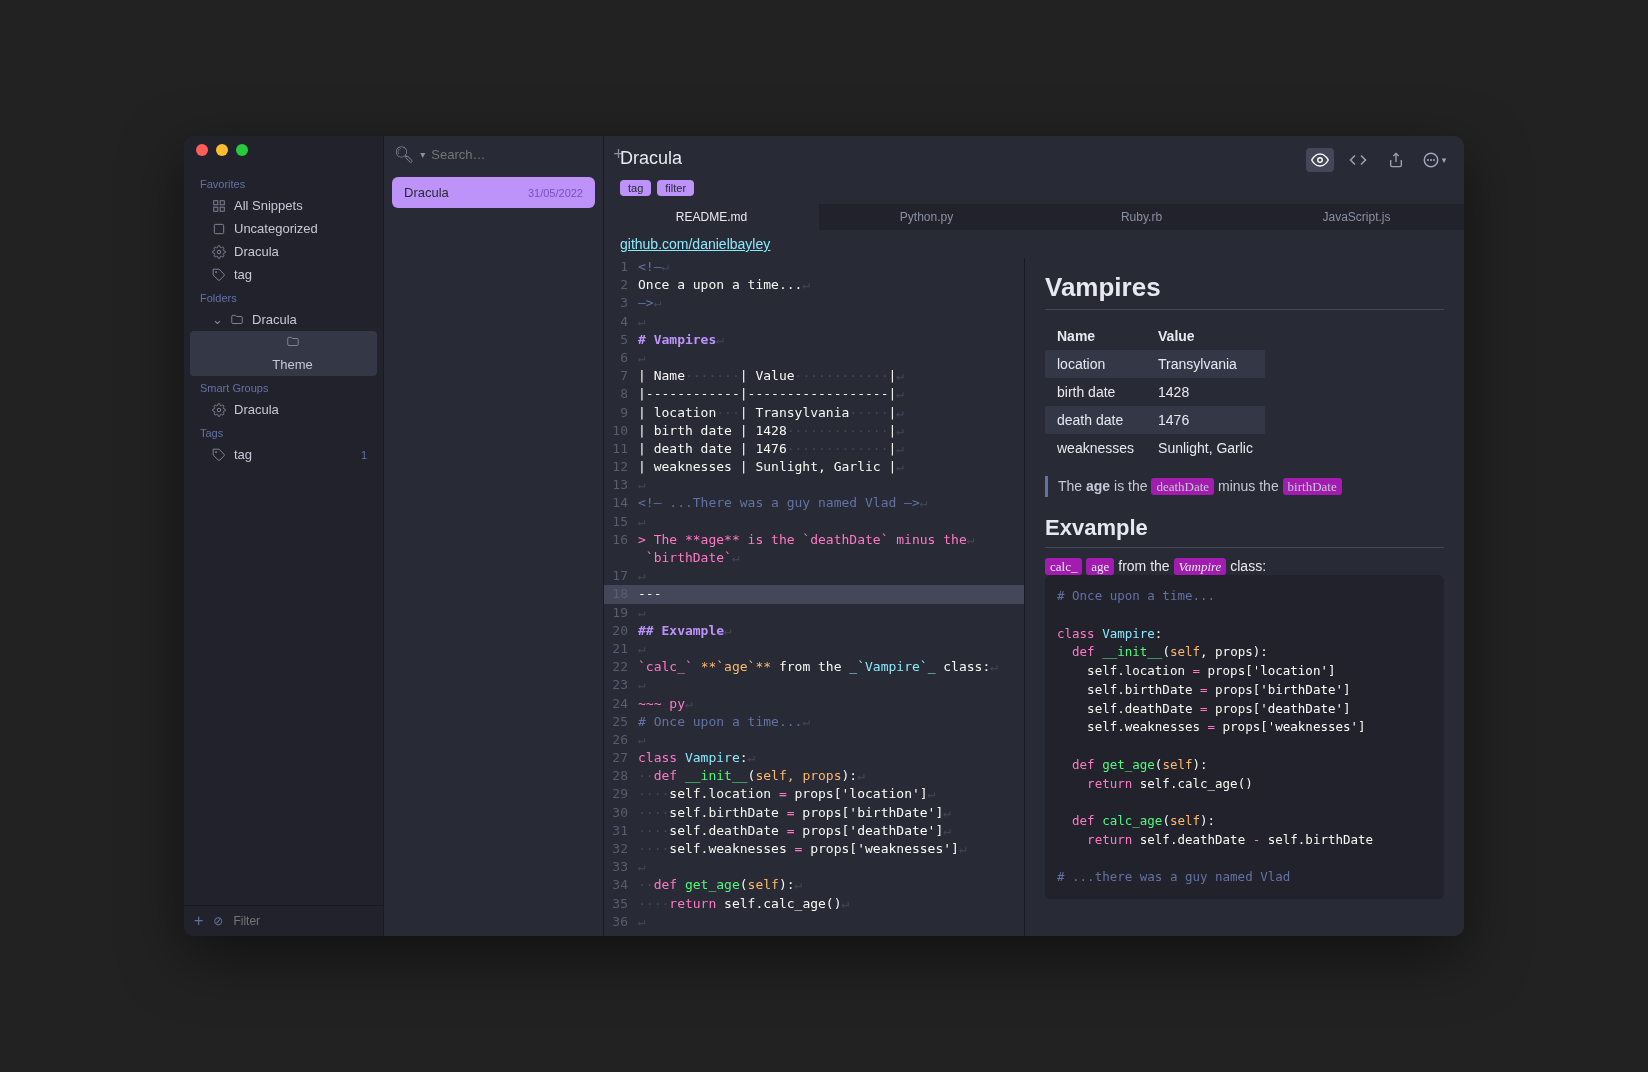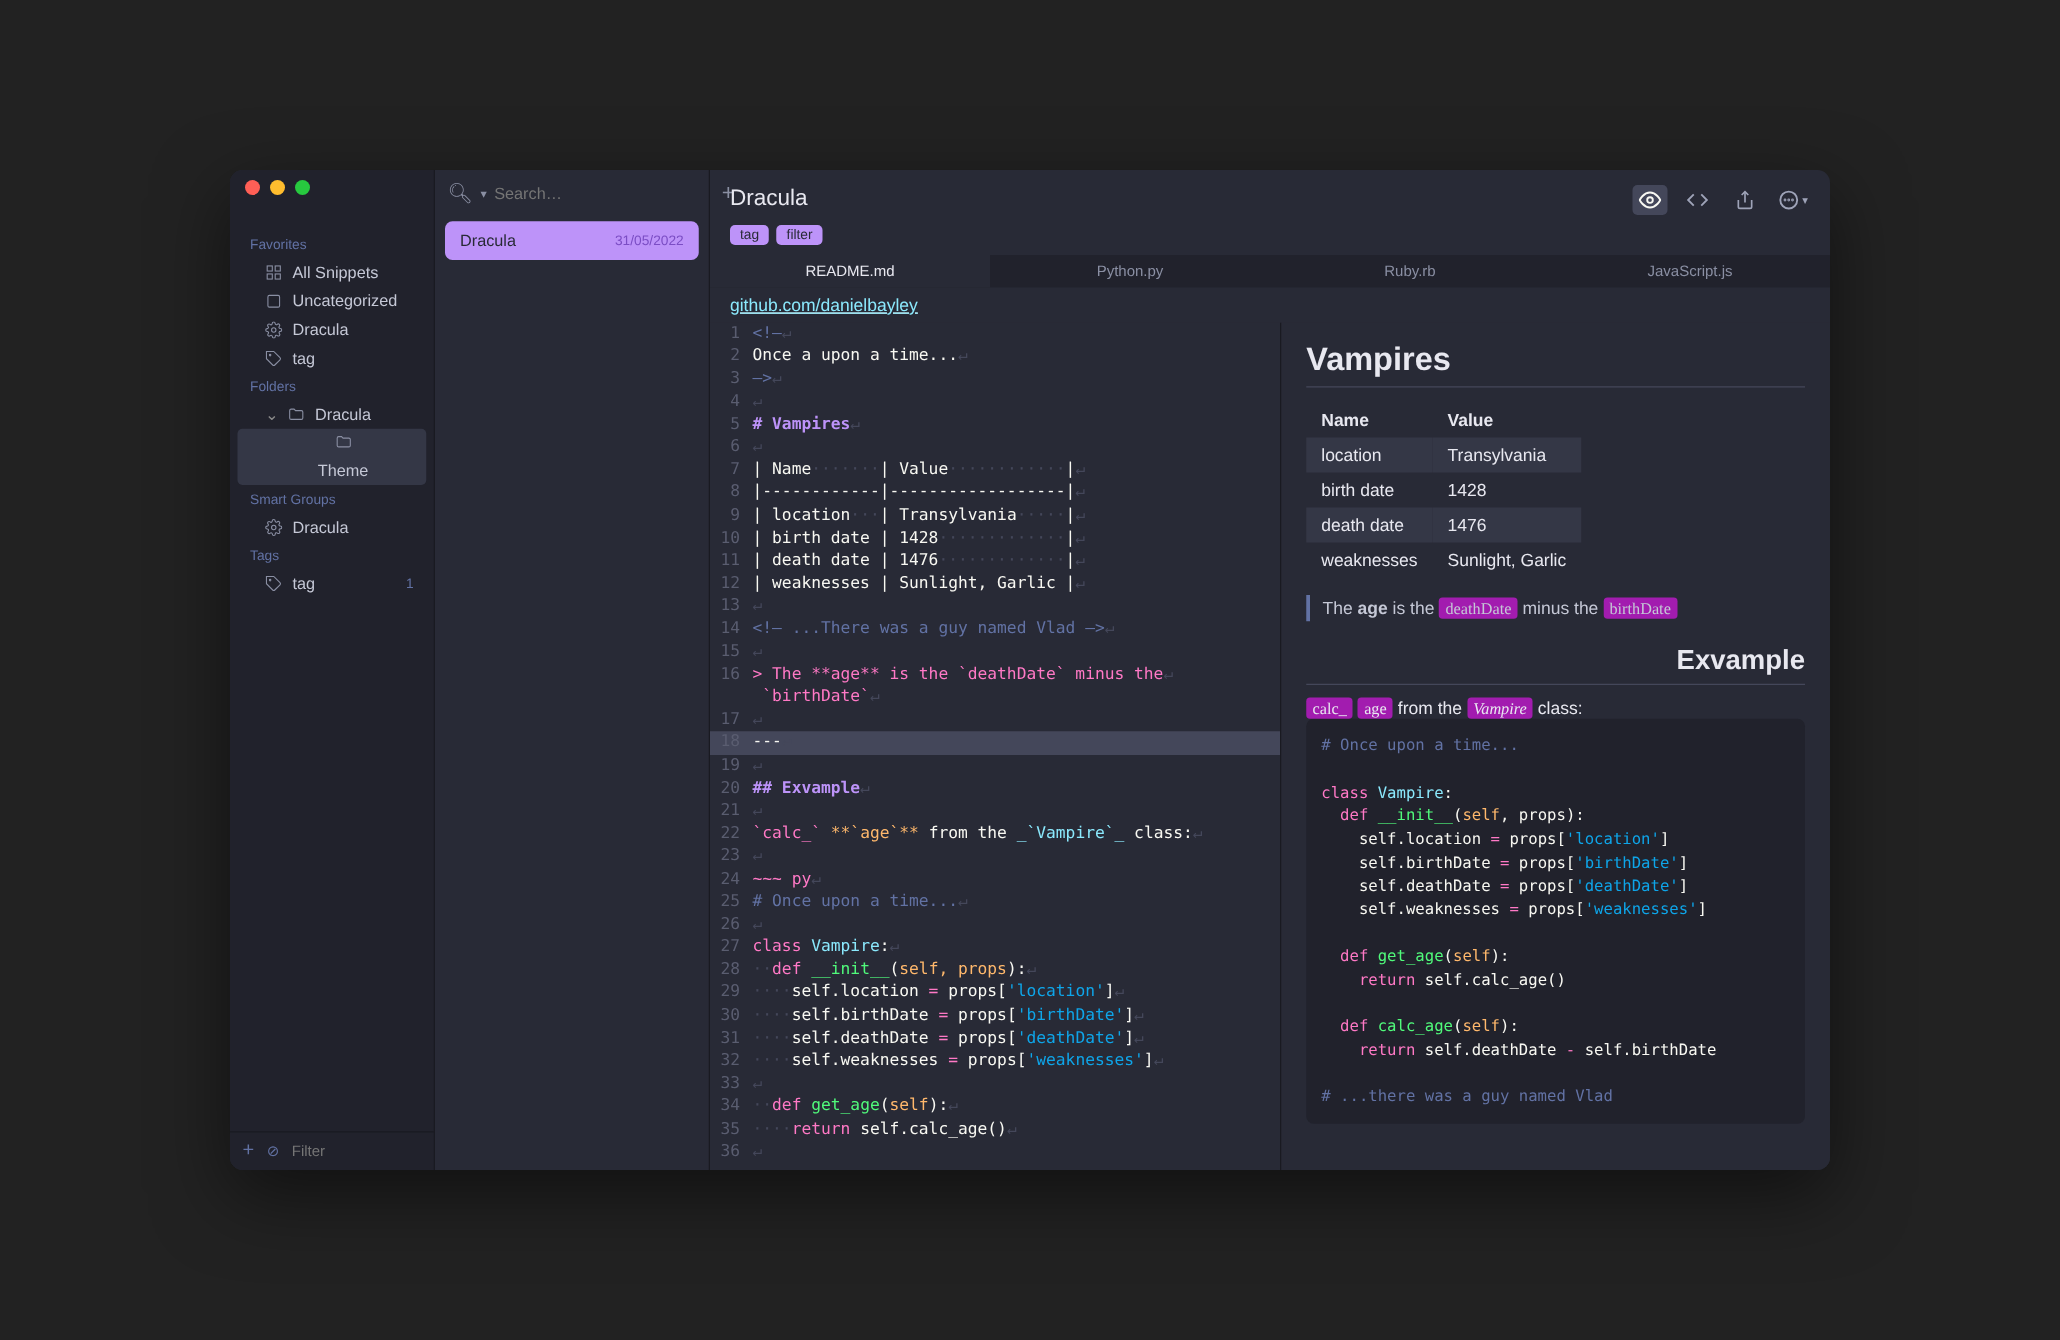--- a/index.html
+++ b/index.html
@@ -33,26 +33,26 @@
 }
 .traffic-light { width: 12px; height: 12px; border-radius: 50%; }
 .tl-close { background: #ff5f56; }
 .tl-min { background: #ffbd2e; }
 .tl-max { background: #27c93f; }
 
 .body-row { display: flex; flex: 1; overflow: hidden; }
 
 
 .sidebar {
-  width: 164px;
+  width: 200px;
   background: #21222c;
   display: flex;
   flex-direction: column;
   font-size: 13px;
-  padding-top: 48px;
+  padding-top: 36px;
   border-right: 1px solid #191a21;
 }
 .section-header {
   color: #6272a4;
   font-size: 11px;
   padding: 6px 16px 4px;
 }
 .side-item {
   display: flex;
   align-items: center;
@@ -190,37 +190,37 @@
   flex-shrink: 0;
 }
 .line.current { background: #44475a; }
 .line .content { flex: 1; }
 .tok-comment { color: #6272a4; }
 .tok-head { color: #bd93f9; font-weight: bold; }
 .tok-orange { color: #ffb86c; }
 .tok-pink { color: #ff79c6; }
 .tok-green { color: #50fa7b; }
 .tok-cyan { color: #8be9fd; }
-.tok-yellow { color: #0ea5e9; }
+.tok-yellow { color: #ffffff; }
 .tok-white { color: #f8f8f2; }
 .tok-invis { color: #44475a; }
 .eol { color: #44475a; }
 
 
 .preview {
   width: 440px;
   background: #282a36;
   border-left: 1px solid #191a21;
   padding: 14px 20px;
   overflow: auto;
   font-size: 14px;
   color: #e8e8f0;
 }
 .preview h1 { font-size: 26px; margin-bottom: 12px; border-bottom: 1px solid #44475a; padding-bottom: 6px; }
-.preview h2 { font-size: 22px; margin: 18px 0 10px; border-bottom: 1px solid #44475a; padding-bottom: 6px; text-align: right; }
+.preview h2 { font-size: 22px; margin: 18px 0 10px; border-bottom: 1px solid #44475a; padding-bottom: 6px; }
 .preview table { border-collapse: collapse; margin-bottom: 14px; }
 .preview th, .preview td { padding: 6px 12px; text-align: left; }
 .preview th { font-weight: 600; }
 .preview tbody tr:nth-child(odd) td { background: #343746; }
 .preview blockquote {
   border-left: 3px solid #6272a4;
   padding: 2px 10px;
   margin-bottom: 10px;
   color: #c5c8d6;
 }

